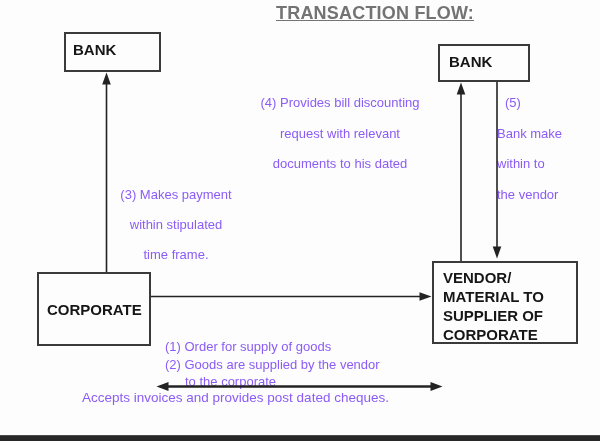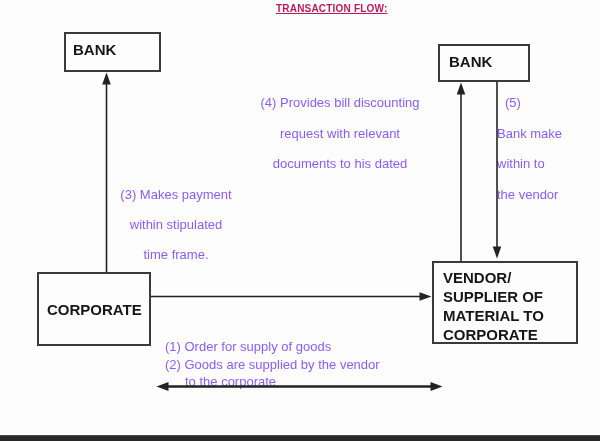--- a/index.html
+++ b/index.html
@@ -9,25 +9,25 @@
     position: relative;
     width: 600px;
     height: 441px;
     background: #fdfdfd;
     overflow: hidden;
   }
   .title {
     position: absolute;
     left: 276px;
     top: 3px;
-    font-size: 10px;
+    font-size: 18px;
     font-weight: bold;
     text-decoration: underline;
     letter-spacing: 0.2px;
-    color: #be185d;
+    color: #737373;
     white-space: nowrap;
   }
   .box {
     position: absolute;
     border: 2px solid #3a3a3a;
     background: #fdfdfd;
     font-weight: bold;
     color: #161616;
   }
   .box-bank-left   { left: 64px;  top: 32px;  width: 97px;  height: 40px; font-size: 15px; padding: 7px 0 0 7px; }
@@ -78,22 +78,22 @@
   <div class="box box-bank-right">
     <span>BANK</span>
   </div>
 
   <div class="box box-corporate">
     <span>CORPORATE</span>
   </div>
 
   <div class="box box-vendor">
     <div class="line">VENDOR/</div>
+    <div class="line">MATERIAL TO</div>
     <div class="line">SUPPLIER OF</div>
-    <div class="line">MATERIAL TO</div>
     <div class="line">CORPORATE</div>
   </div>
 
   <div class="note note-step4">
     <div class="line">(4) Provides bill discounting</div>
     <div class="line">request with relevant</div>
     <div class="line">documents to his dated</div>
   </div>
 
   <div class="note note-step5">
@@ -108,20 +108,21 @@
     <div class="line">within stipulated</div>
     <div class="line">time frame.</div>
   </div>
 
   <div class="note note-steps12">
     <div class="line">(1) Order for supply of goods</div>
     <div class="line">(2) Goods are supplied by the vendor</div>
     <div class="line line-indent">to the corporate</div>
   </div>
 
+  <div class="note note-step3">Accepts invoices and provides post dated cheques.</div>
 
   <svg class="arrow-layer" viewBox="0 0 600 441" xmlns="http://www.w3.org/2000/svg">
 
     <g>
       <line x1="106.5" y1="272" x2="106.5" y2="80" stroke="#232323" stroke-width="1.6"></line>
       <polygon points="106.5,72.5 102.2,84.5 110.8,84.5" fill="#232323"></polygon>
     </g>
 
     <g>
       <line x1="461" y1="261" x2="461" y2="90" stroke="#232323" stroke-width="1.6"></line>

